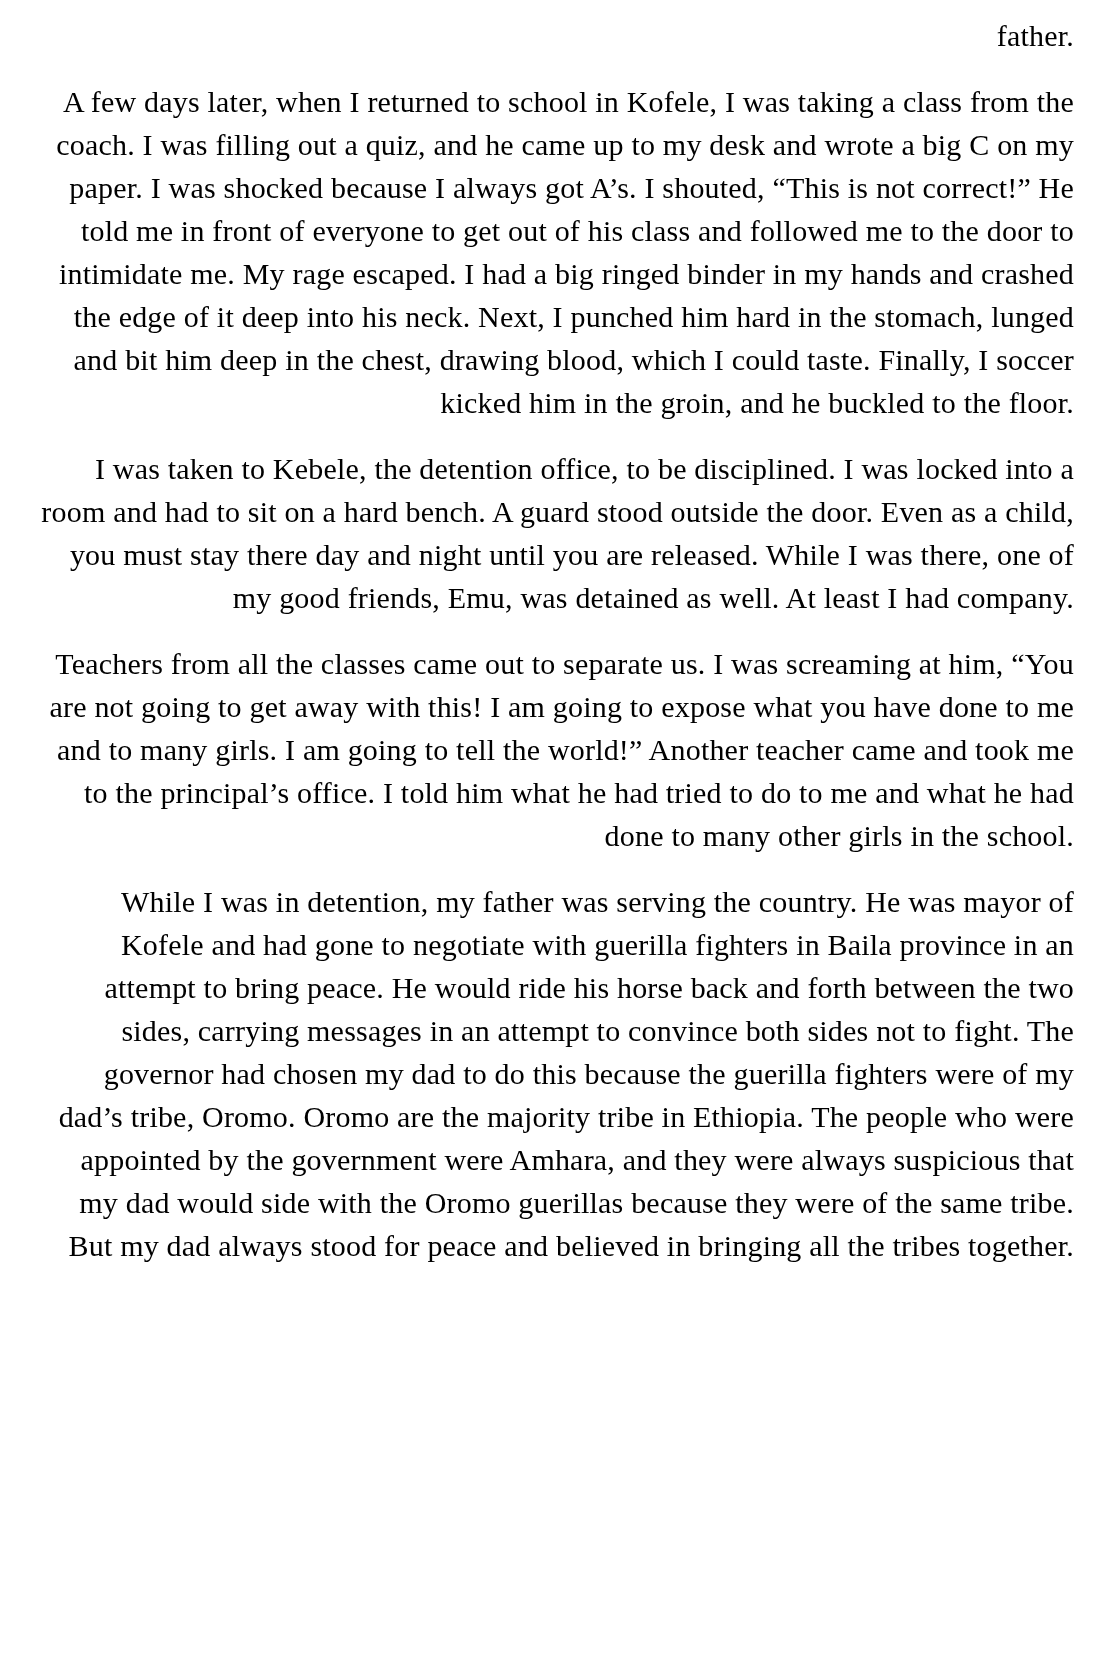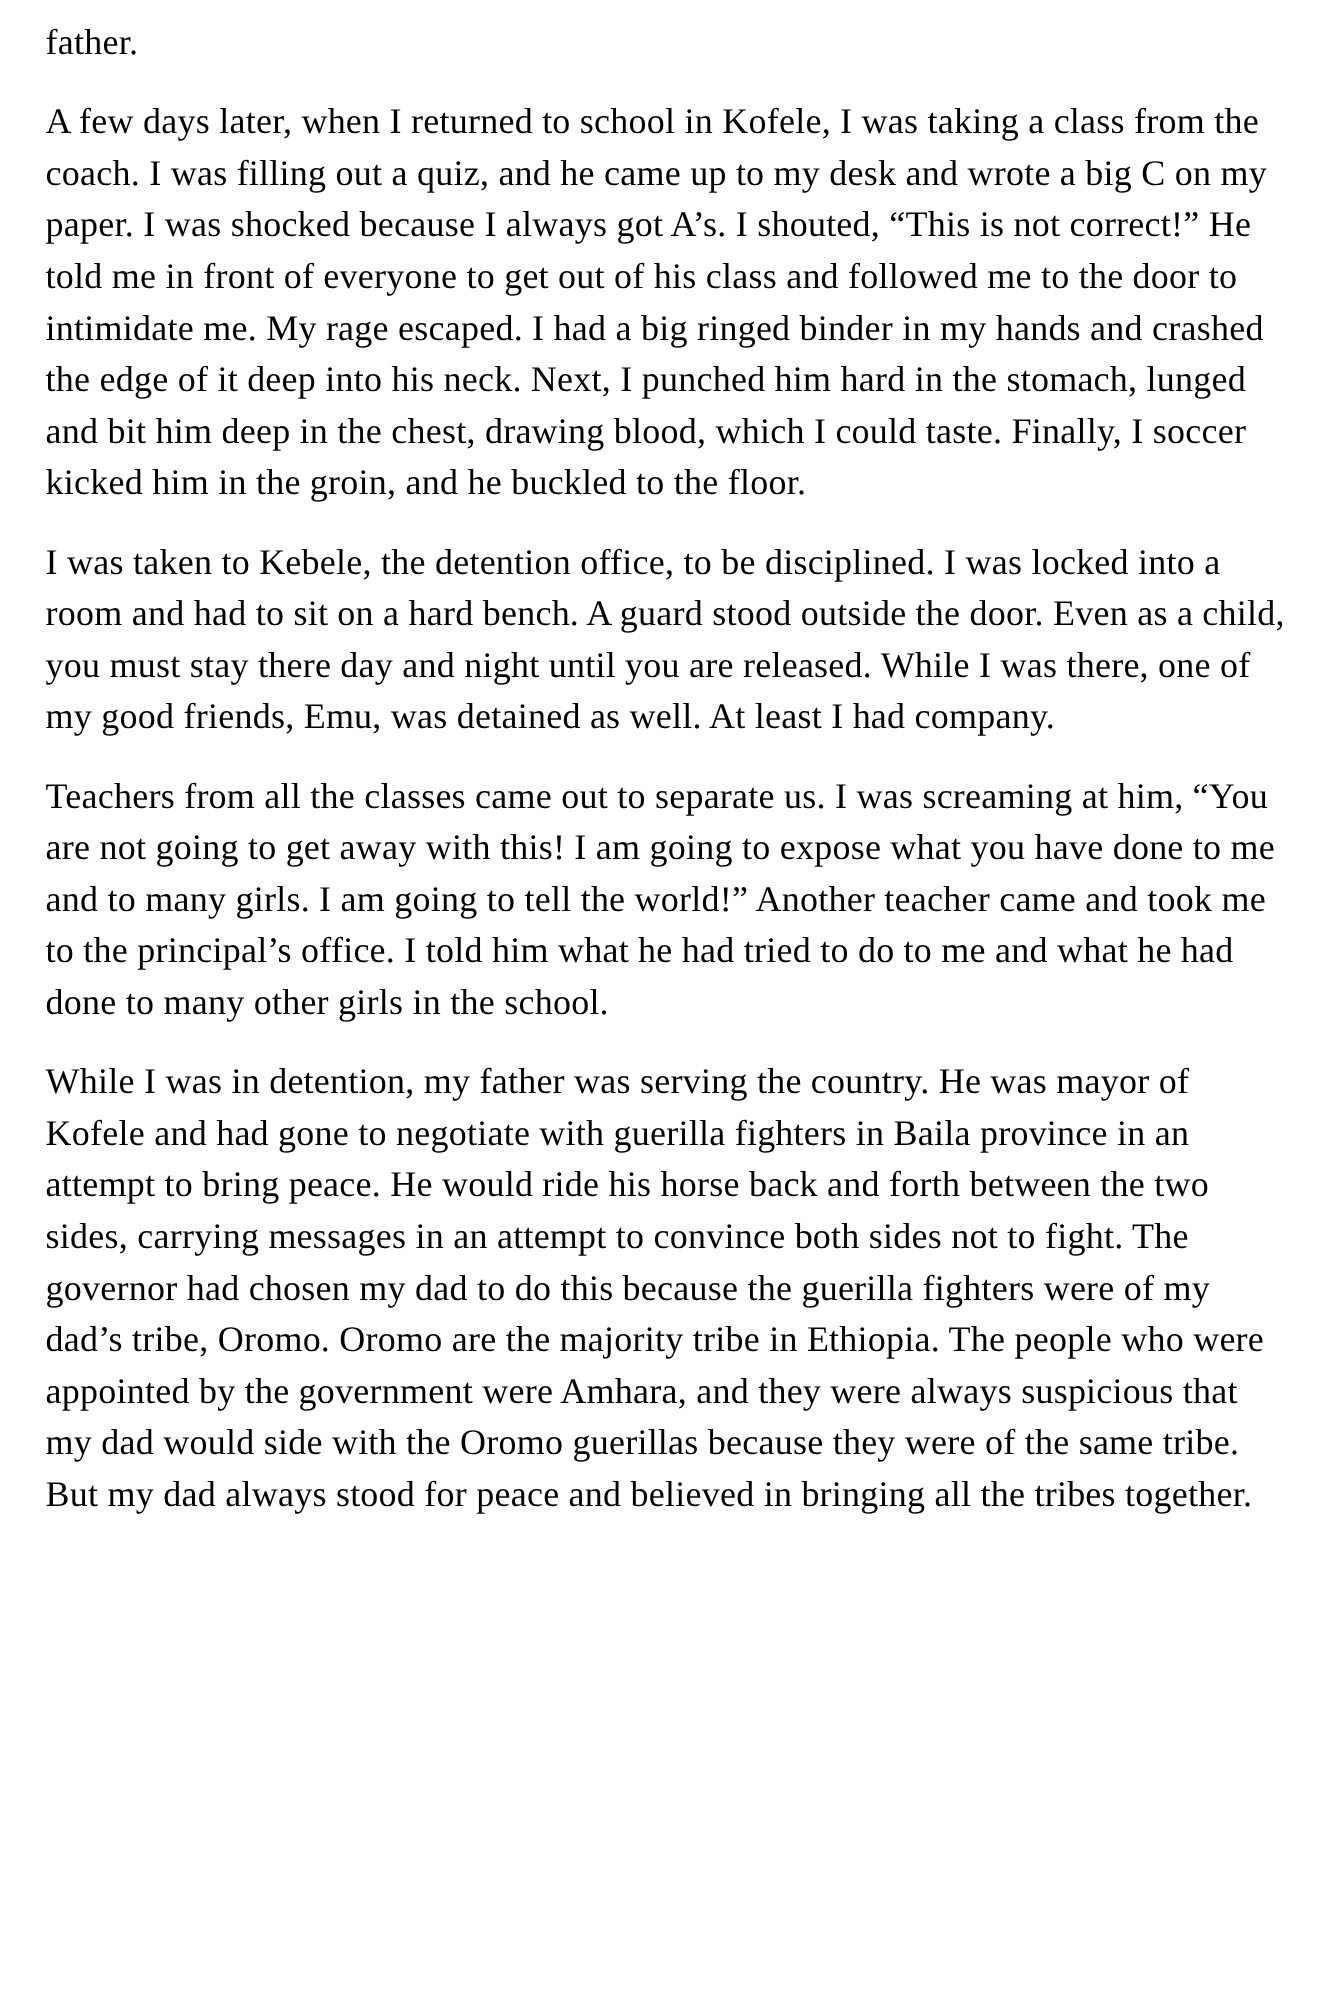--- a/index.html
+++ b/index.html
@@ -16,21 +16,21 @@
     padding: 14px 38px 0 38px;
     overflow: hidden;
   }
   .para {
     font-family: "Liberation Serif", "DejaVu Serif", serif;
     font-size: 30px;
     line-height: 43px;
     color: #000000;
     margin: 0 0 23px 0;
     max-width: 1036px;
-    text-align: left;
+    text-align: right;
     letter-spacing: 0.2px;
   }
   
   .scene-break {
   }
 </style>
 </head>
 <body>
 
 <div class="page">

